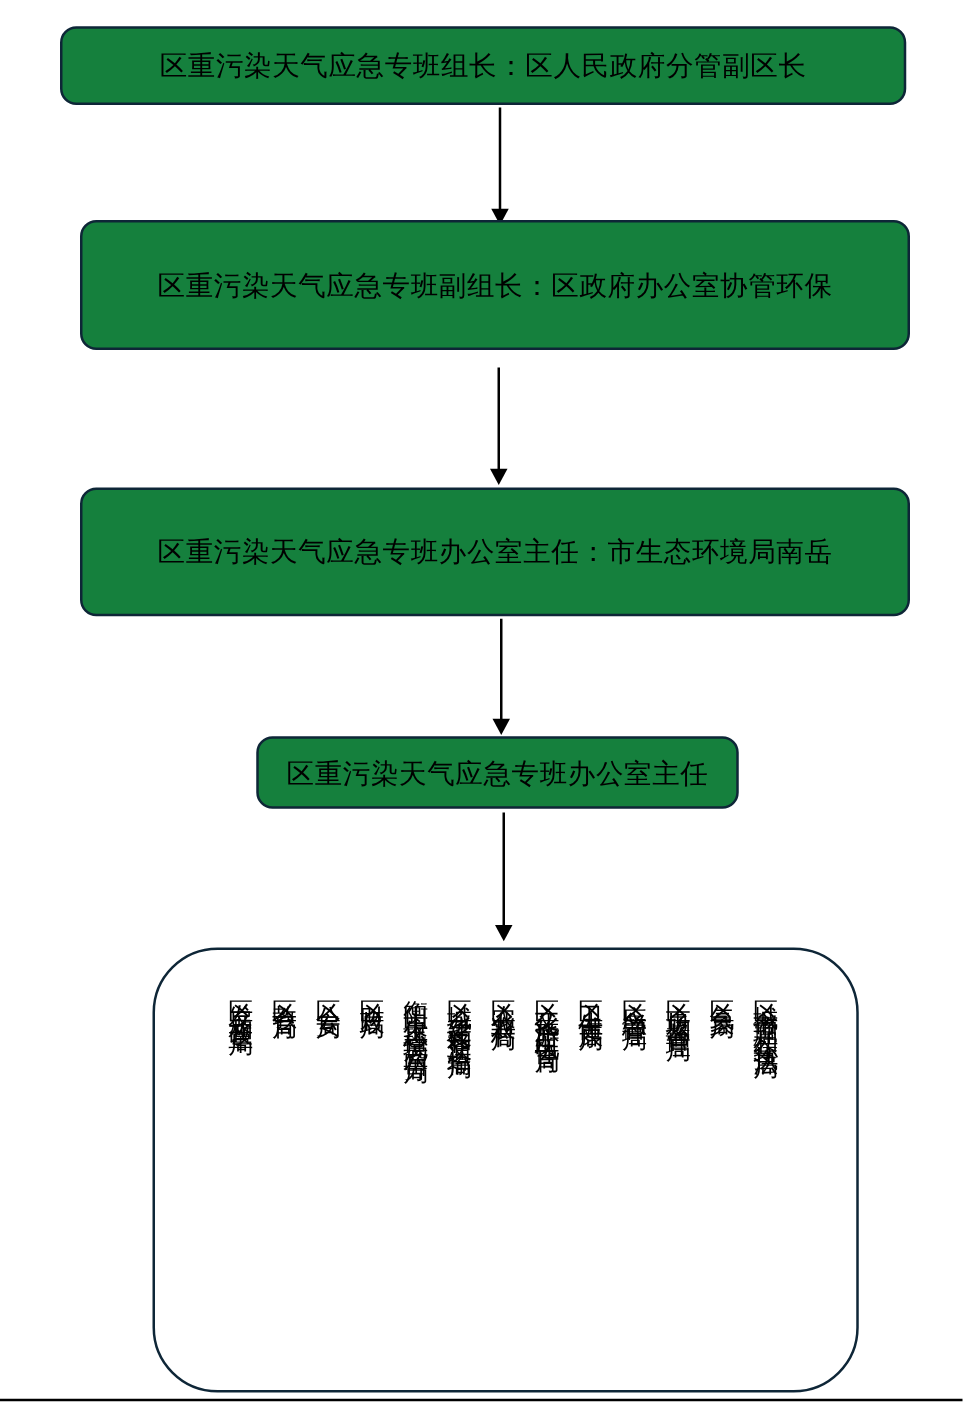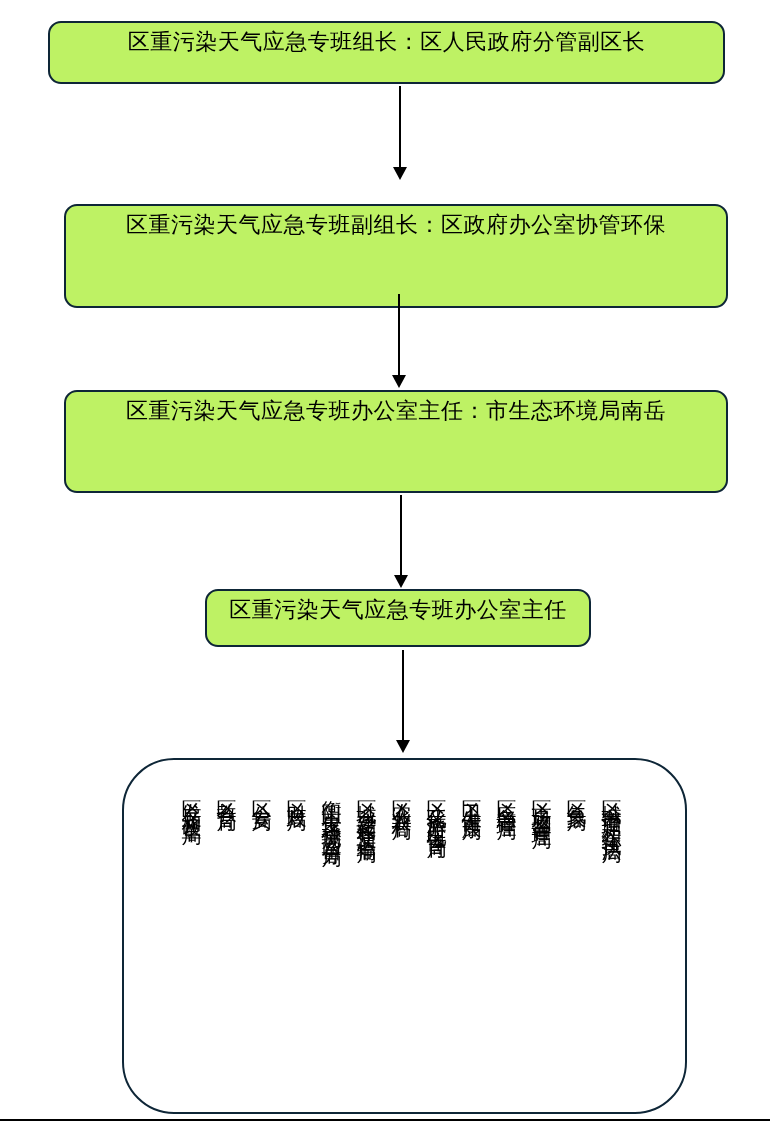--- a/index.html
+++ b/index.html
@@ -17,35 +17,35 @@
   }
   :root {
     --border-color: #0e2637;
     --arrow-color: #000000;
   }
   .flow-node {
     position: absolute;
     box-sizing: border-box;
     border: 2.5px solid var(--border-color);
     border-radius: 13px;
-    background: #bef264;
+    background: #15803d;
     display: flex;
     flex-direction: column;
     align-items: center;
-    justify-content: flex-start;
+    justify-content: center;
     text-align: center;
     font-size: 22px;
     letter-spacing: 0.5px;
   }
   .flow-node .line {
     line-height: 37px;
     white-space: nowrap;
   }
   .node-leader      { left: 48px;  top: 21px;  width: 677px; height: 63px;  }
-  .node-deputy      { left: 64px;  top: 204px; width: 664px; height: 104px; }
+  .node-deputy      { left: 64px;  top: 176px; width: 664px; height: 104px; }
   .node-office      { left: 64px;  top: 390px; width: 664px; height: 103px; }
   .node-members     { left: 205px; top: 589px; width: 386px; height: 58px;  }
   .node-units-box {
     position: absolute;
     box-sizing: border-box;
     left: 122px; top: 758px; width: 565px; height: 356px;
     border: 2.5px solid var(--border-color);
     border-radius: 52px;
     background: #ffffff;
   }

